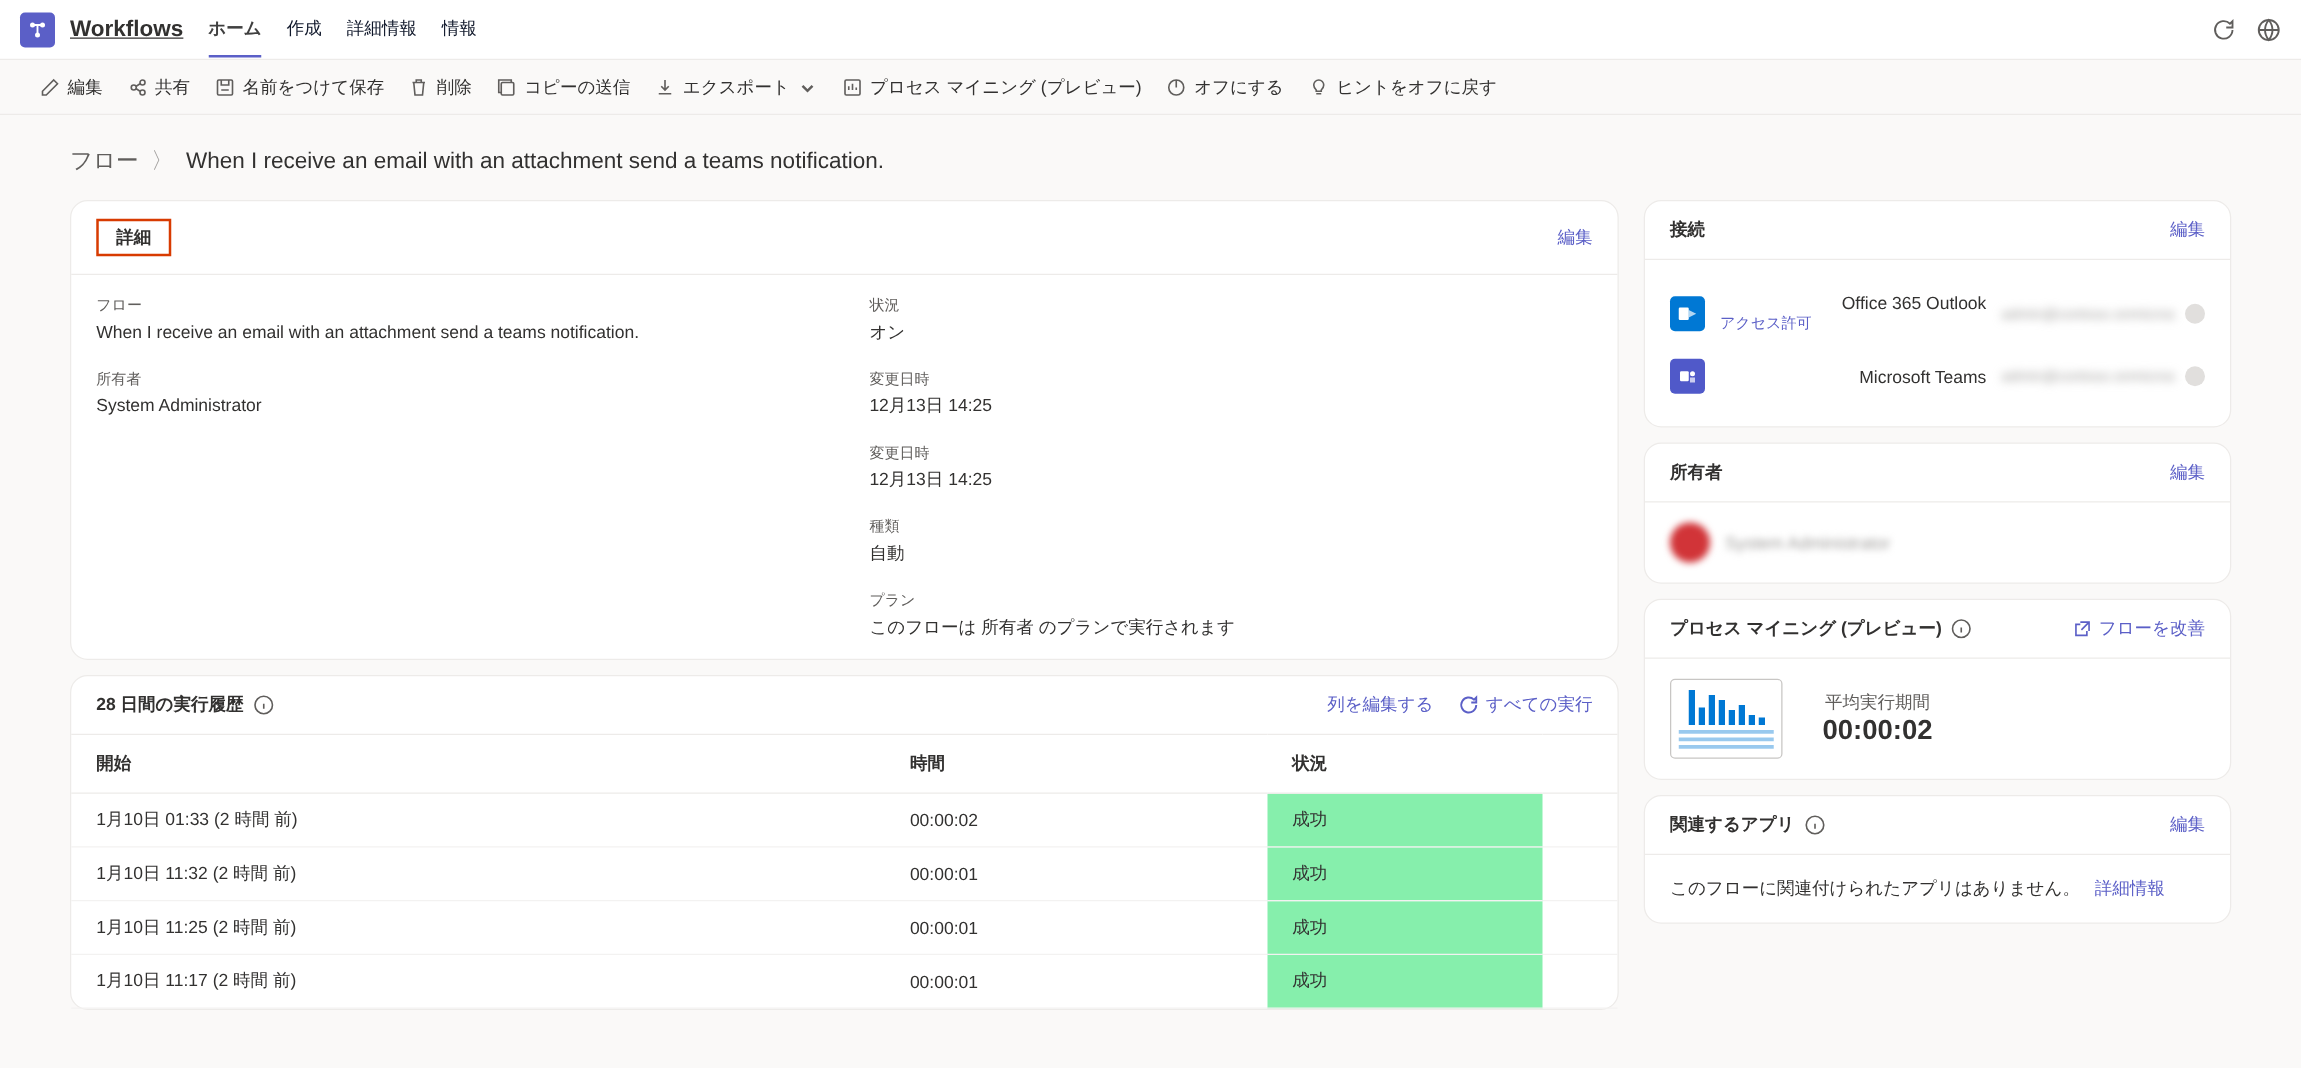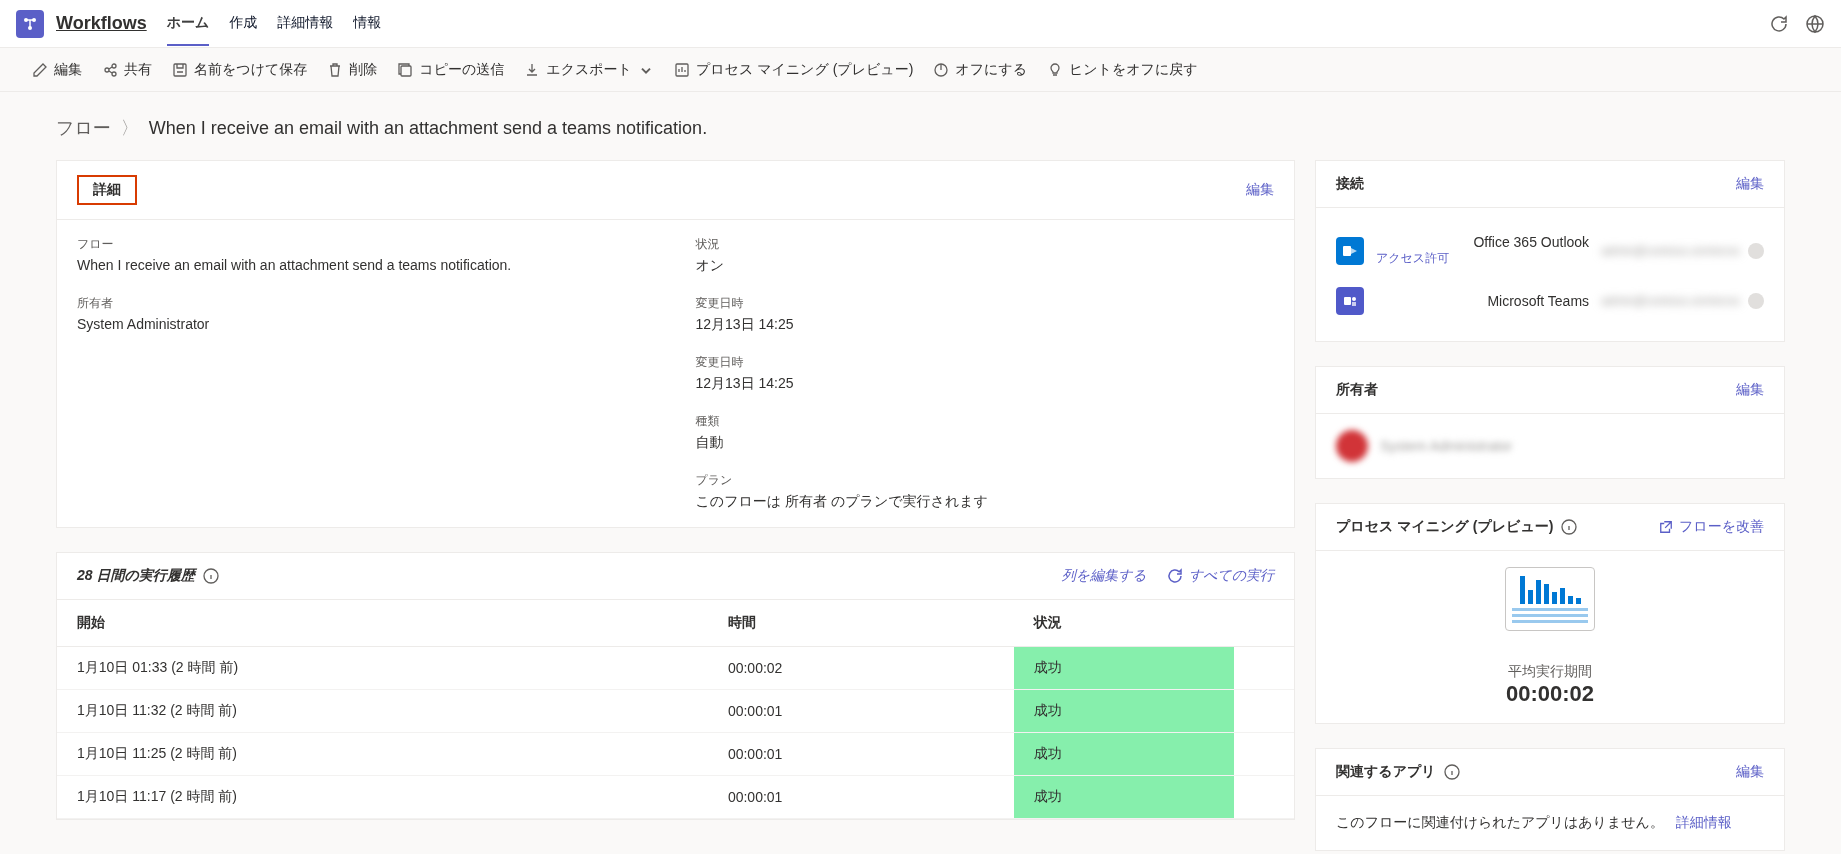--- a/index.html
+++ b/index.html
@@ -24,35 +24,35 @@
     
     .content { padding: 24px 56px; background: #faf9f8; min-height: calc(100vh - 92px); }
     .breadcrumb { display: flex; align-items: center; gap: 10px; margin-bottom: 20px; font-size: 18px; }
     .breadcrumb-link { color: #605e5c; cursor: pointer; }
     .breadcrumb-sep { color: #a19f9d; }
     .breadcrumb-current { color: #323130; }
 
     .main-grid { display: grid; grid-template-columns: 1fr 470px; gap: 20px; align-items: start; }
 
     
-    .card { background: #fff; border: 1px solid #edebe9; border-radius: 0; margin-bottom: 24px; }
+    .card { background: #fff; border: 1px solid #edebe9; border-radius: 14px; margin-bottom: 12px; }
     .card-header { display: flex; justify-content: space-between; align-items: center; padding: 14px 20px; border-bottom: 1px solid #edebe9; }
     .card-title { font-size: 14px; font-weight: 600; display: flex; align-items: center; gap: 8px; }
     .card-title.boxed { border: 2px solid #d83b01; padding: 4px 14px; display: inline-block; }
     .card-edit { color: #5b5fc7; font-size: 14px; cursor: pointer; }
     .card-edit.with-icon { display: flex; align-items: center; gap: 6px; }
     .card-body { padding: 16px 20px; }
 
     
     .details-grid { display: grid; grid-template-columns: 1fr 1fr; gap: 20px 40px; }
     .detail-label { font-size: 12px; color: #605e5c; margin-bottom: 4px; }
     .detail-value { font-size: 14px; color: #323130; }
 
     
-    .history-header { display: flex; justify-content: space-between; align-items: center; padding: 14px 20px; font-style: italic; }
+    .history-header { display: flex; justify-content: space-between; align-items: center; padding: 14px 20px; }
     .history-title { display: flex; align-items: center; gap: 8px; font-weight: 600; }
     .info-icon { width: 16px; height: 16px; color: #605e5c; }
     .history-actions { display: flex; gap: 20px; align-items: center; }
     .history-action { color: #5b5fc7; font-size: 14px; cursor: pointer; display: flex; align-items: center; gap: 6px; }
     .history-table { width: 100%; border-collapse: collapse; }
     .history-table th { text-align: left; padding: 14px 20px; font-weight: 600; font-size: 14px; border-top: 1px solid #edebe9; border-bottom: 1px solid #edebe9; }
     .history-table td { padding: 12px 20px; border-bottom: 1px solid #f3f2f1; font-size: 14px; }
     .status-cell { background: #86efac; }
 
     
@@ -64,21 +64,21 @@
     .conn-name { font-size: 14px; text-align: right; }
     .conn-sub { font-size: 12px; color: #5b5fc7; }
     .conn-right { display: flex; align-items: center; gap: 8px; }
     .blur { filter: blur(4px); color: #a19f9d; font-size: 12px; }
     .status-dot { width: 16px; height: 16px; border-radius: 50%; background: #e1dfdd; }
 
     .owner-row { display: flex; align-items: center; gap: 12px; filter: blur(3px); }
     .owner-avatar { width: 32px; height: 32px; border-radius: 50%; background: #d13438; }
     .owner-name { color: #a19f9d; }
 
-    .process-mining-body { display: flex; align-items: center; gap: 32px; padding: 16px 20px; flex-direction: column; }
+    .process-mining-body { display: flex; align-items: center; gap: 32px; padding: 16px 20px; }
     .pm-icon { width: 90px; height: 64px; border: 1px solid #c8c6c4; border-radius: 4px; background: #fff; display: flex; align-items: center; justify-content: center; flex-direction: column; padding: 6px; gap: 4px; }
     .pm-bars { display: flex; align-items: flex-end; gap: 3px; height: 28px; }
     .pm-bar { width: 5px; background: #0078d4; }
     .pm-lines { width: 100%; display: flex; flex-direction: column; gap: 3px; }
     .pm-line { height: 3px; background: #0078d4; opacity: 0.4; }
     .pm-stats .label { font-size: 14px; color: #605e5c; text-align: center; }
     .pm-stats .value { font-size: 22px; font-weight: 600; text-align: center; }
 
     .related-apps-body { padding: 18px 20px; font-size: 14px; }
     .related-link { color: #5b5fc7; cursor: pointer; margin-left: 8px; }

